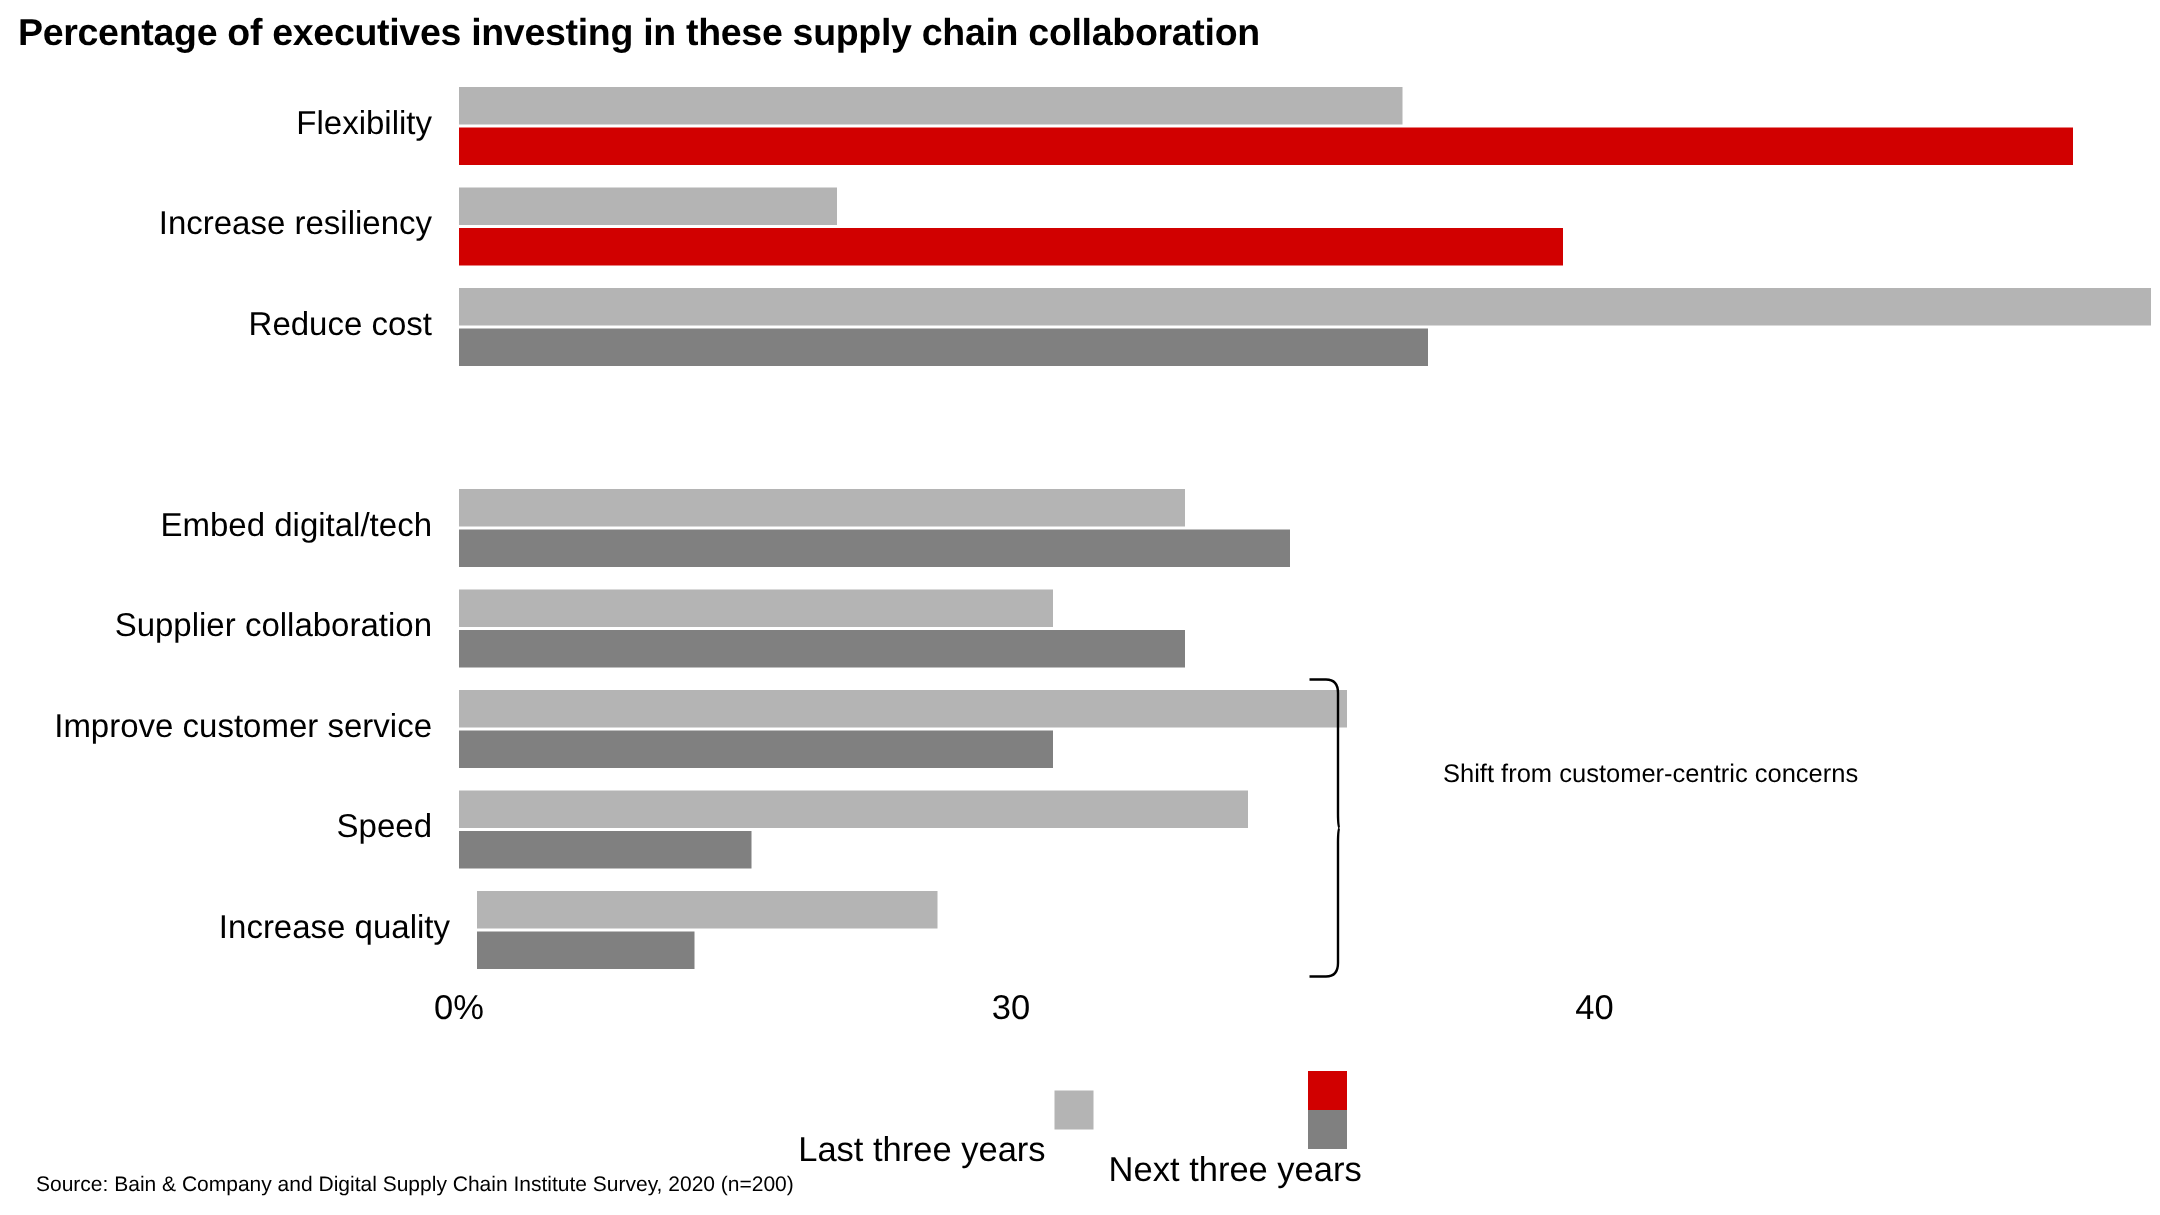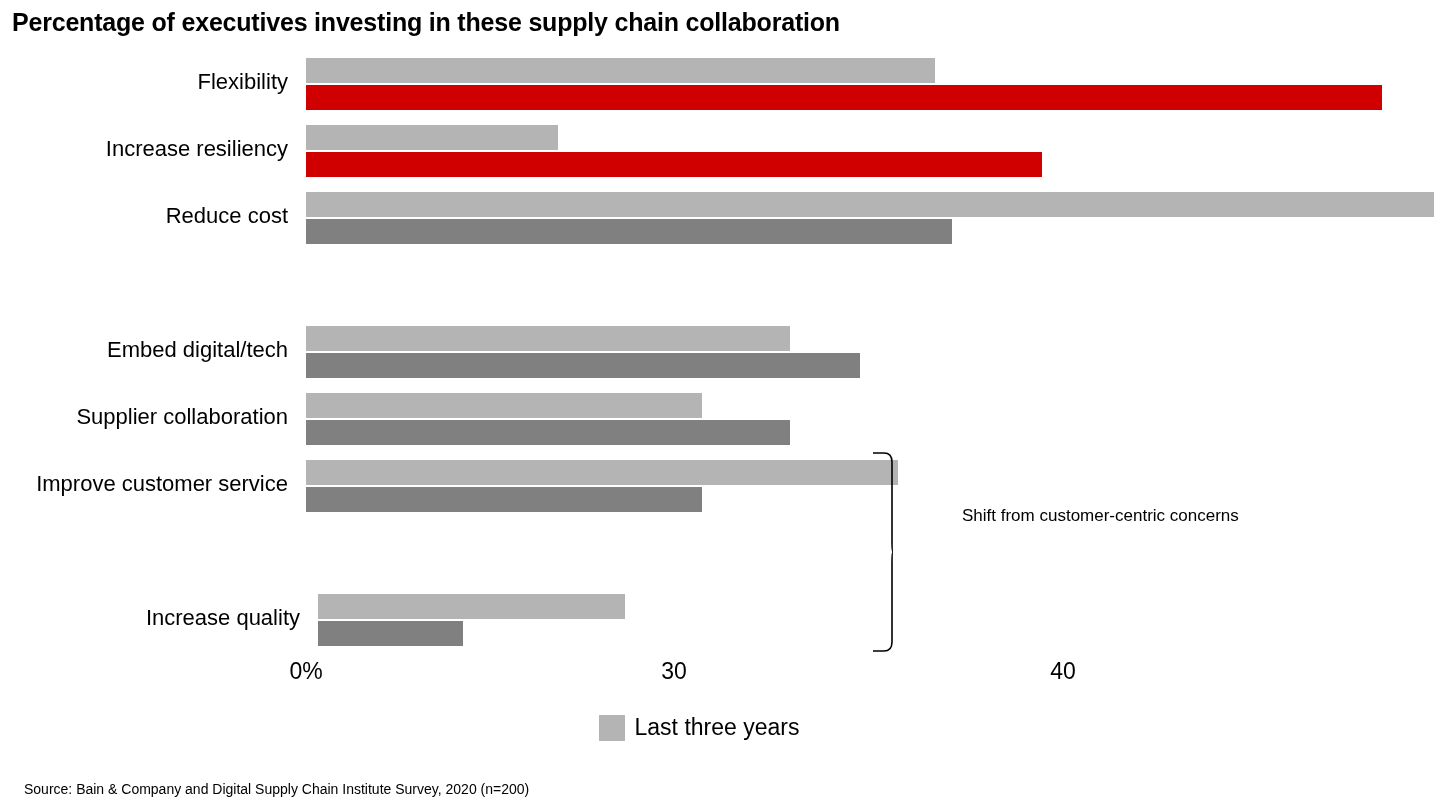--- a/index.html
+++ b/index.html
@@ -98,20 +98,21 @@
     width: 1440px;
     display: flex;
     justify-content: center;
     align-items: center;
     gap: 0px;
   }
   .legend-entry {
     display: flex;
     align-items: flex-end;
     white-space: nowrap;
+    flex-direction: column;
   }
   .legend-swatch {
     width: 26px;
     height: 26px;
     margin-right: 10px;
   }
   .legend-swatch + .legend-swatch { margin-left: -4px; }
   .legend-text {
     font-size: 23px;
     margin-right: 42px;
@@ -155,20 +156,25 @@
     </div>
     <div class="cat-row" style="top: 335px; height: 56px;">
       <div class="cat-label" style="top: 13px;">Supplier collaboration</div>
       <div class="bar bar-top" style="width: 395.6px; background: rgb(180, 180, 180);"></div>
       <div class="bar bar-bottom" style="width: 483.92px; background: rgb(128, 128, 128);"></div>
     </div>
     <div class="cat-row" style="top: 402px; height: 56px;">
       <div class="cat-label" style="top: 13px;">Improve customer service</div>
       <div class="bar bar-top" style="width: 592.48px; background: rgb(180, 180, 180);"></div>
       <div class="bar bar-bottom" style="width: 395.6px; background: rgb(128, 128, 128);"></div>
+    </div>
+    <div class="cat-row" style="top: 469px; height: 56px;">
+      <div class="cat-label" style="top: 13px;">Speed</div>
+      <div class="bar bar-top" style="width: 526.24px; background: rgb(180, 180, 180);"></div>
+      <div class="bar bar-bottom" style="width: 195.04px; background: rgb(128, 128, 128);"></div>
     </div>
     <div class="cat-row" style="top: 536px; height: 56px; margin-left: 12px;">
       <div class="cat-label" style="top: 13px;">Increase quality</div>
       <div class="bar bar-top" style="width: 307.28px; background: rgb(180, 180, 180);"></div>
       <div class="bar bar-bottom" style="width: 145.36px; background: rgb(128, 128, 128);"></div>
     </div>
   </div>
 
 <div id="x-axis">
     <div class="tick-label" style="left: 306px;">0%</div>
@@ -182,15 +188,20 @@
     <path d="M1 1 H12 Q20 1 20 10 V90 Q20 100 21 100 Q20 100 20 110 V190 Q20 199 12 199 H1" fill="none" stroke="#000000" stroke-width="1.6"></path>
   </svg>
 </div>
 <div id="annotation-text">Shift from customer-centric concerns</div>
 
 <div id="legend">
     <div class="legend-entry">
       <span class="legend-swatch" style="background: rgb(180, 180, 180);"></span>
       <span class="legend-text">Last three years</span>
     </div>
+    <div class="legend-entry">
+      <span class="legend-swatch" style="background: rgb(209, 0, 0);"></span>
+      <span class="legend-swatch" style="background: rgb(128, 128, 128);"></span>
+      <span class="legend-text last">Next three years</span>
+    </div>
   </div>
 
 <div id="source-note">Source: Bain &amp; Company and Digital Supply Chain Institute Survey, 2020 (n=200)</div>
 
 </body></html>

